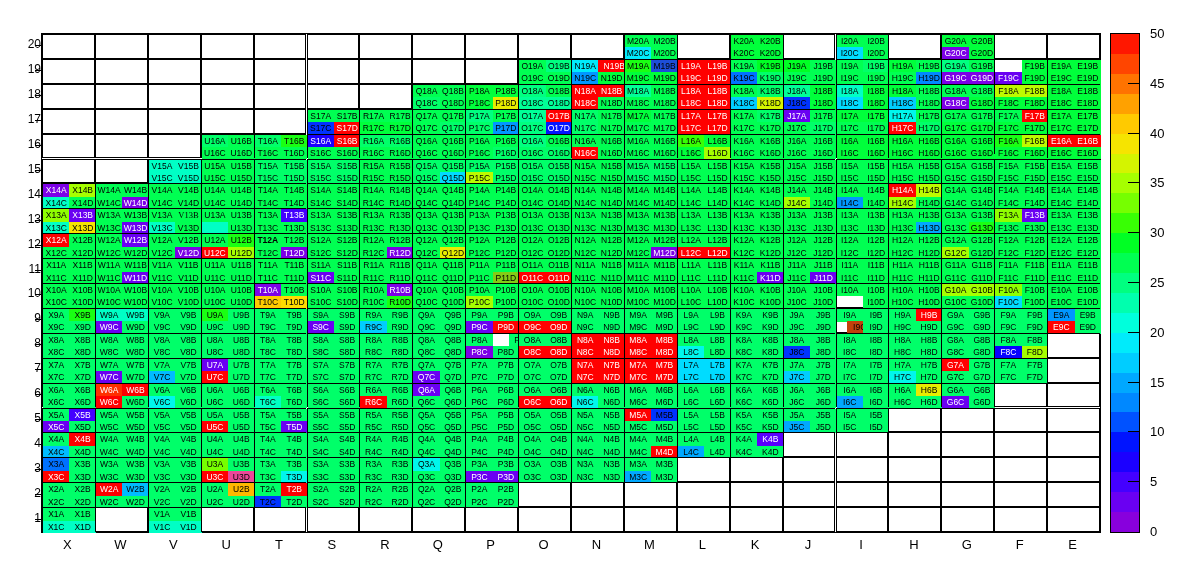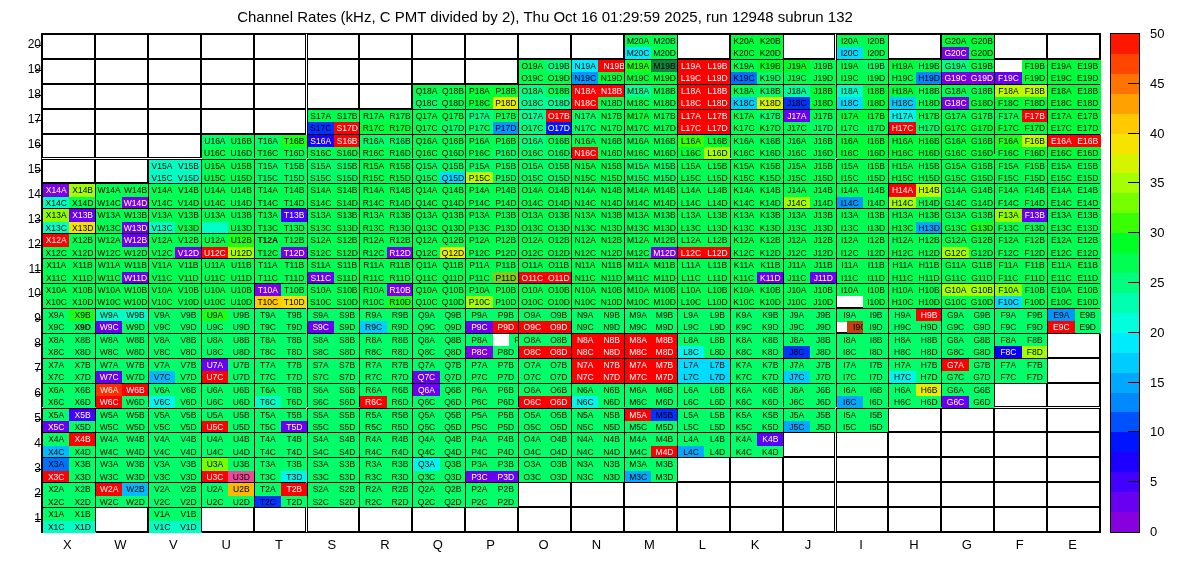--- a/index.html
+++ b/index.html
@@ -55,21 +55,20 @@
     position:absolute;left:40px;font-size:13px;color:#000;
     transform:translateY(-50%);
   }
   .cb-mark{position:absolute;left:18px;width:12px;height:1px;background:#000;}
 </style>
 </head>
 <body>
 
 <div id="root">
 
-  <div id="plot-title">Channel Rates (kHz, C PMT divided by 2), Thu Oct 16 01:29:59 2025, run 12948 subrun 132</div>
 
   <div id="y-axis">
       <div class="ytick" style="top: 4.45px;">20</div>
       <div class="ytick-mark" style="top: 12.45px;"></div>
       <div class="ytick" style="top: 29.35px;">19</div>
       <div class="ytick-mark" style="top: 37.35px;"></div>
       <div class="ytick" style="top: 54.25px;">18</div>
       <div class="ytick-mark" style="top: 62.25px;"></div>
       <div class="ytick" style="top: 79.15px;">17</div>
       <div class="ytick-mark" style="top: 87.15px;"></div>
@@ -164,21 +163,21 @@
         <div class="subcell" style="left: 26.45px; top: 12.45px; width: 26.45px; height: 12.45px; background: rgb(0, 255, 82);">O19D</div>
       </div>
       <div class="cell" style="left: 529px; top: 24.9px; width: 52.9px; height: 24.9px;">
         <div class="subcell" style="left: 0px; top: 0px; width: 26.45px; height: 12.45px; background: rgb(0, 235, 251);">N19A</div>
         <div class="subcell dark" style="left: 26.45px; top: 0px; width: 26.45px; height: 12.45px; background: rgb(255, 0, 0); text-align: right;">N19B</div>
         <div class="subcell" style="left: 0px; top: 12.45px; width: 26.45px; height: 12.45px; background: rgb(0, 151, 255);">N19C</div>
         <div class="subcell" style="left: 26.45px; top: 12.45px; width: 26.45px; height: 12.45px; background: rgb(0, 255, 59);">N19D</div>
       </div>
       <div class="cell" style="left: 581.9px; top: 24.9px; width: 52.9px; height: 24.9px;">
         <div class="subcell" style="left: 0px; top: 0px; width: 26.45px; height: 12.45px; background: rgb(26, 255, 19);">M19A</div>
-        <div class="subcell" style="left: 26.45px; top: 0px; width: 26.45px; height: 12.45px; background: #15803d;">M19B</div>
+        <div class="subcell" style="left: 26.45px; top: 0px; width: 26.45px; height: 12.45px; background: #1d4ed8;">M19B</div>
         <div class="subcell" style="left: 0px; top: 12.45px; width: 26.45px; height: 12.45px; background: rgb(0, 255, 59);">M19C</div>
         <div class="subcell" style="left: 26.45px; top: 12.45px; width: 26.45px; height: 12.45px; background: rgb(0, 255, 59);">M19D</div>
       </div>
       <div class="cell" style="left: 634.8px; top: 24.9px; width: 52.9px; height: 24.9px;">
         <div class="subcell dark" style="left: 0px; top: 0px; width: 26.45px; height: 12.45px; background: rgb(255, 0, 0);">L19A</div>
         <div class="subcell dark" style="left: 26.45px; top: 0px; width: 26.45px; height: 12.45px; background: rgb(255, 0, 0);">L19B</div>
         <div class="subcell dark" style="left: 0px; top: 12.45px; width: 26.45px; height: 12.45px; background: rgb(255, 0, 0);">L19C</div>
         <div class="subcell dark" style="left: 26.45px; top: 12.45px; width: 26.45px; height: 12.45px; background: rgb(255, 0, 0);">L19D</div>
       </div>
       <div class="cell" style="left: 687.7px; top: 24.9px; width: 52.9px; height: 24.9px;">
@@ -745,21 +744,21 @@
         <div class="subcell" style="left: 26.45px; top: 12.45px; width: 26.45px; height: 12.45px; background: rgb(246, 228, 0);">X13D</div>
       </div>
       <div class="cell" style="left: 52.9px; top: 174.3px; width: 52.9px; height: 24.9px;">
         <div class="subcell" style="left: 0px; top: 0px; width: 26.45px; height: 12.45px; background: rgb(0, 255, 82);">W13A</div>
         <div class="subcell" style="left: 26.45px; top: 0px; width: 26.45px; height: 12.45px; background: rgb(0, 255, 82);">W13B</div>
         <div class="subcell" style="left: 0px; top: 12.45px; width: 26.45px; height: 12.45px; background: rgb(0, 255, 82);">W13C</div>
         <div class="subcell dark" style="left: 26.45px; top: 12.45px; width: 26.45px; height: 12.45px; background: rgb(106, 0, 242);">W13D</div>
       </div>
       <div class="cell" style="left: 105.8px; top: 174.3px; width: 52.9px; height: 24.9px;">
         <div class="subcell" style="left: 0px; top: 0px; width: 26.45px; height: 12.45px; background: rgb(0, 255, 82);">V13A</div>
-        <div class="subcell" style="left: 26.45px; top: 0px; width: 26.45px; height: 12.45px; background: rgb(0, 255, 82);">V13B</div>
+        <div class="subcell" style="left: 26.45px; top: 0px; width: 26.45px; height: 12.45px; background: rgb(0, 255, 82); font-family: Liberation Serif, serif;">V13B</div>
         <div class="subcell" style="left: 0px; top: 12.45px; width: 26.45px; height: 12.45px; background: rgb(0, 255, 197);">V13C</div>
         <div class="subcell" style="left: 26.45px; top: 12.45px; width: 26.45px; height: 12.45px; background: rgb(0, 255, 82);">V13D</div>
       </div>
       <div class="cell" style="left: 158.7px; top: 174.3px; width: 52.9px; height: 24.9px;">
         <div class="subcell" style="left: 0px; top: 0px; width: 26.45px; height: 12.45px; background: rgb(0, 255, 82);">U13A</div>
         <div class="subcell" style="left: 26.45px; top: 0px; width: 26.45px; height: 12.45px; background: rgb(0, 255, 82);">U13B</div>
         <div class="subcell" style="left: 0px; top: 12.45px; width: 26.45px; height: 12.45px; background: rgb(0, 255, 197); padding-left: 32px;">U13C</div>
         <div class="subcell" style="left: 26.45px; top: 12.45px; width: 26.45px; height: 12.45px; background: rgb(0, 255, 82);">U13D</div>
       </div>
       <div class="cell" style="left: 211.6px; top: 174.3px; width: 52.9px; height: 24.9px;">
@@ -1215,21 +1214,21 @@
       <div class="cell" style="left: 1005.1px; top: 249px; width: 52.9px; height: 24.9px;">
         <div class="subcell" style="left: 0px; top: 0px; width: 26.45px; height: 12.45px; background: rgb(0, 255, 82);">E10A</div>
         <div class="subcell" style="left: 26.45px; top: 0px; width: 26.45px; height: 12.45px; background: rgb(0, 255, 82);">E10B</div>
         <div class="subcell" style="left: 0px; top: 12.45px; width: 26.45px; height: 12.45px; background: rgb(0, 255, 82);">E10C</div>
         <div class="subcell" style="left: 26.45px; top: 12.45px; width: 26.45px; height: 12.45px; background: rgb(0, 255, 82);">E10D</div>
       </div>
       <div class="cell" style="left: 0px; top: 273.9px; width: 52.9px; height: 24.9px;">
         <div class="subcell" style="left: 0px; top: 0px; width: 26.45px; height: 12.45px; background: rgb(0, 255, 105);">X9A</div>
         <div class="subcell" style="left: 26.45px; top: 0px; width: 26.45px; height: 12.45px; background: rgb(26, 255, 19);">X9B</div>
         <div class="subcell" style="left: 0px; top: 12.45px; width: 26.45px; height: 12.45px; background: rgb(0, 255, 105);">X9C</div>
-        <div class="subcell" style="left: 26.45px; top: 12.45px; width: 26.45px; height: 12.45px; background: rgb(0, 255, 105); font-weight: bold;">X9D</div>
+        <div class="subcell" style="left: 26.45px; top: 12.45px; width: 26.45px; height: 12.45px; background: rgb(0, 255, 105);">X9D</div>
       </div>
       <div class="cell" style="left: 52.9px; top: 273.9px; width: 52.9px; height: 24.9px;">
         <div class="subcell" style="left: 0px; top: 0px; width: 26.45px; height: 12.45px; background: rgb(0, 255, 197);">W9A</div>
         <div class="subcell" style="left: 26.45px; top: 0px; width: 26.45px; height: 12.45px; background: rgb(0, 255, 197);">W9B</div>
         <div class="subcell dark" style="left: 0px; top: 12.45px; width: 26.45px; height: 12.45px; background: rgb(106, 0, 242);">W9C</div>
         <div class="subcell" style="left: 26.45px; top: 12.45px; width: 26.45px; height: 12.45px; background: rgb(0, 255, 105);">W9D</div>
       </div>
       <div class="cell" style="left: 105.8px; top: 273.9px; width: 52.9px; height: 24.9px;">
         <div class="subcell" style="left: 0px; top: 0px; width: 26.45px; height: 12.45px; background: rgb(0, 255, 105);">V9A</div>
         <div class="subcell" style="left: 26.45px; top: 0px; width: 26.45px; height: 12.45px; background: rgb(0, 255, 105);">V9B</div>

